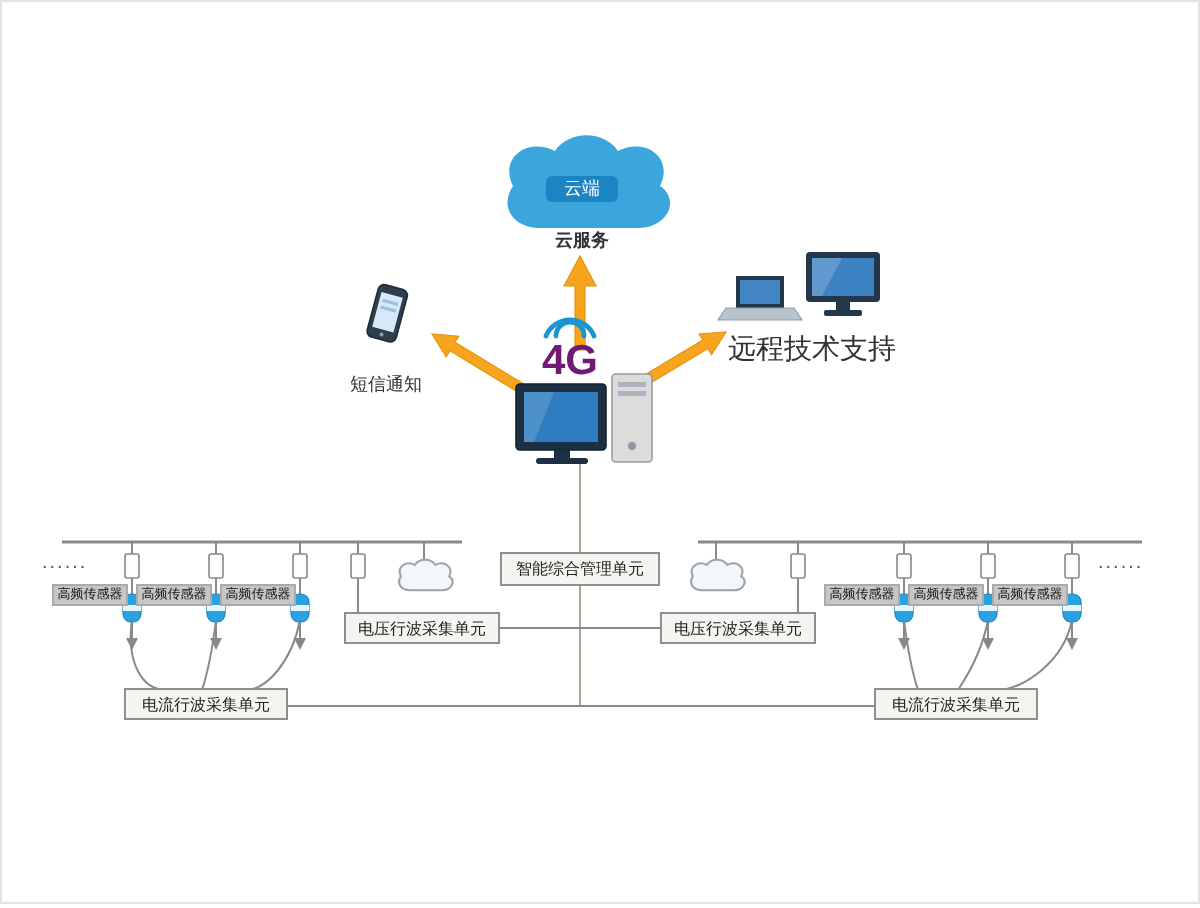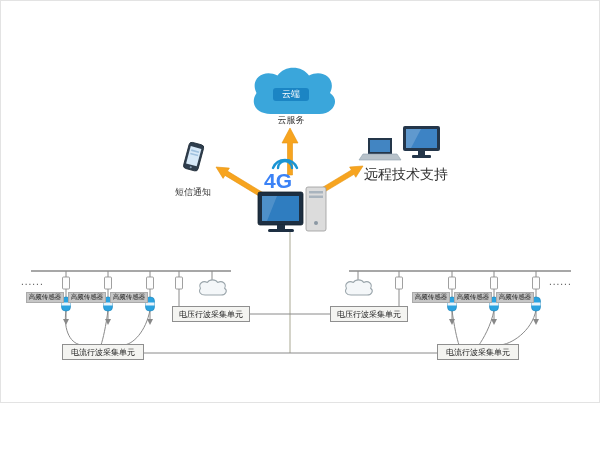--- a/index.html
+++ b/index.html
@@ -1,32 +1,32 @@
 <!DOCTYPE html>
 <html><head>
 <meta charset="utf-8">
 <style>
   html,body { margin:0; padding:0; background:#fff; }
   .canvas {
-    position:relative; width:600px; height:403px; background:#ffffff;
+    position:relative; width:600px; height:452px; background:#ffffff;
     font-family:"Liberation Sans", sans-serif; overflow:hidden; border:1px solid #e3e3e3;
     box-sizing:border-box;
   }
   .canvas svg { position:absolute; left:0; top:0; }
   .lbl {
     position:absolute; text-align:center; color:#333; line-height:11px;
     white-space:nowrap;
   }
   .badge {
     position:absolute; background:#1b85c4; color:#fff; font-size:9px;
     border-radius:3px; display:flex; align-items:center; justify-content:center;
   }
   .g4 {
-    position:absolute; font-size:21px; font-weight:bold; color:#3b82f6;
-    text-align:left; line-height:26px; height:26px;
+    position:absolute; font-size:21px; font-weight:bold; color:#701a75;
+    text-align:center; line-height:26px; height:26px;
   }
   .unit-box {
     position:absolute; background:#f4f4f1; border:1px solid #8f8f8f;
     font-size:8px; color:#222; display:flex; align-items:center; justify-content:center;
     box-sizing:border-box; white-space:nowrap;
   }
   .sensor-lbl {
     position:absolute; width:38px; height:11px; background:#c6c6c6; border:1px solid #aaa;
     font-size:6.5px; color:#111; display:flex; align-items:center; justify-content:center;
     box-sizing:border-box; white-space:nowrap;
@@ -163,25 +163,26 @@
       <rect x="276" y="224" width="8" height="4" fill="#1d2f42"></rect>
       <rect x="267" y="228" width="26" height="3" rx="1.5" fill="#1d2f42"></rect>
       <rect x="305" y="186" width="20" height="44" rx="2" fill="#dcdcdc" stroke="#9b9b9b" stroke-width="0.8"></rect>
       <rect x="308" y="190" width="14" height="2.5" fill="#a9b4be"></rect>
       <rect x="308" y="194.5" width="14" height="2.5" fill="#a9b4be"></rect>
       <circle cx="315" cy="222" r="2" fill="#8b98a3"></circle>
     </g>
   </svg>
 
   <div class="badge" style="left:272px;top:87px;width:36px;height:13px;">云端</div>
-  <div class="lbl" style="left:266px;top:114px;width:48px;font-size:9px;">云服务</div>
+  <div class="lbl" style="left:266px;top:114px;width:48px;font-size:9px;font-weight:bold;">云服务</div>
   <div class="lbl" style="left:158px;top:186px;width:68px;font-size:9px;">短信通知</div>
   <div class="lbl" style="left:360px;top:168px;width:90px;font-size:14px;">远程技术支持</div>
   <div class="g4" style="left:263px;top:167px;width:42px;">4G</div>
 
+  <div class="unit-box" style="left:249px;top:275px;width:80px;height:17px;">智能综合管理单元</div>
   <div class="unit-box" style="left:171px;top:305px;width:78px;height:16px;">电压行波采集单元</div>
   <div class="unit-box" style="left:329px;top:305px;width:78px;height:16px;">电压行波采集单元</div>
   <div class="unit-box" style="left:61px;top:343px;width:82px;height:16px;">电流行波采集单元</div>
   <div class="unit-box" style="left:436px;top:343px;width:82px;height:16px;">电流行波采集单元</div>
 
   <div class="sensor-lbl" style="left:25px;top:291px;">高频传感器</div>
   <div class="sensor-lbl" style="left:67px;top:291px;">高频传感器</div>
   <div class="sensor-lbl" style="left:109px;top:291px;">高频传感器</div>
   <div class="sensor-lbl" style="left:411px;top:291px;">高频传感器</div>
   <div class="sensor-lbl" style="left:453px;top:291px;">高频传感器</div>

